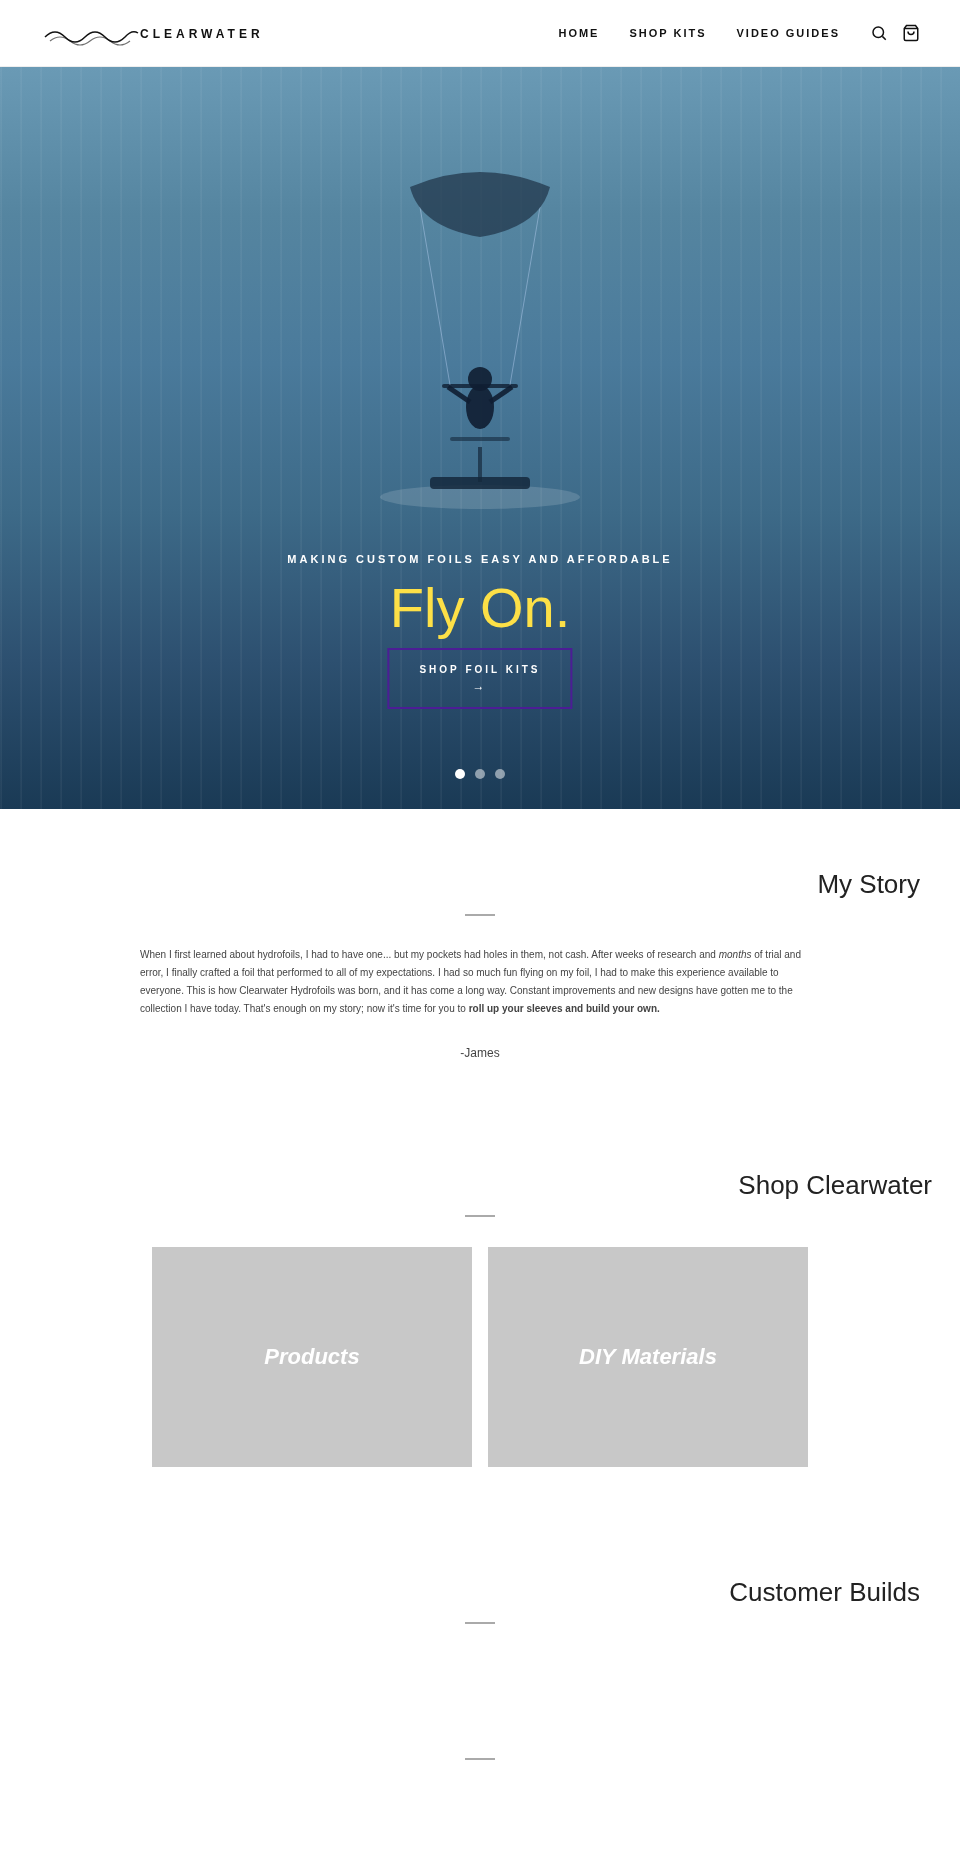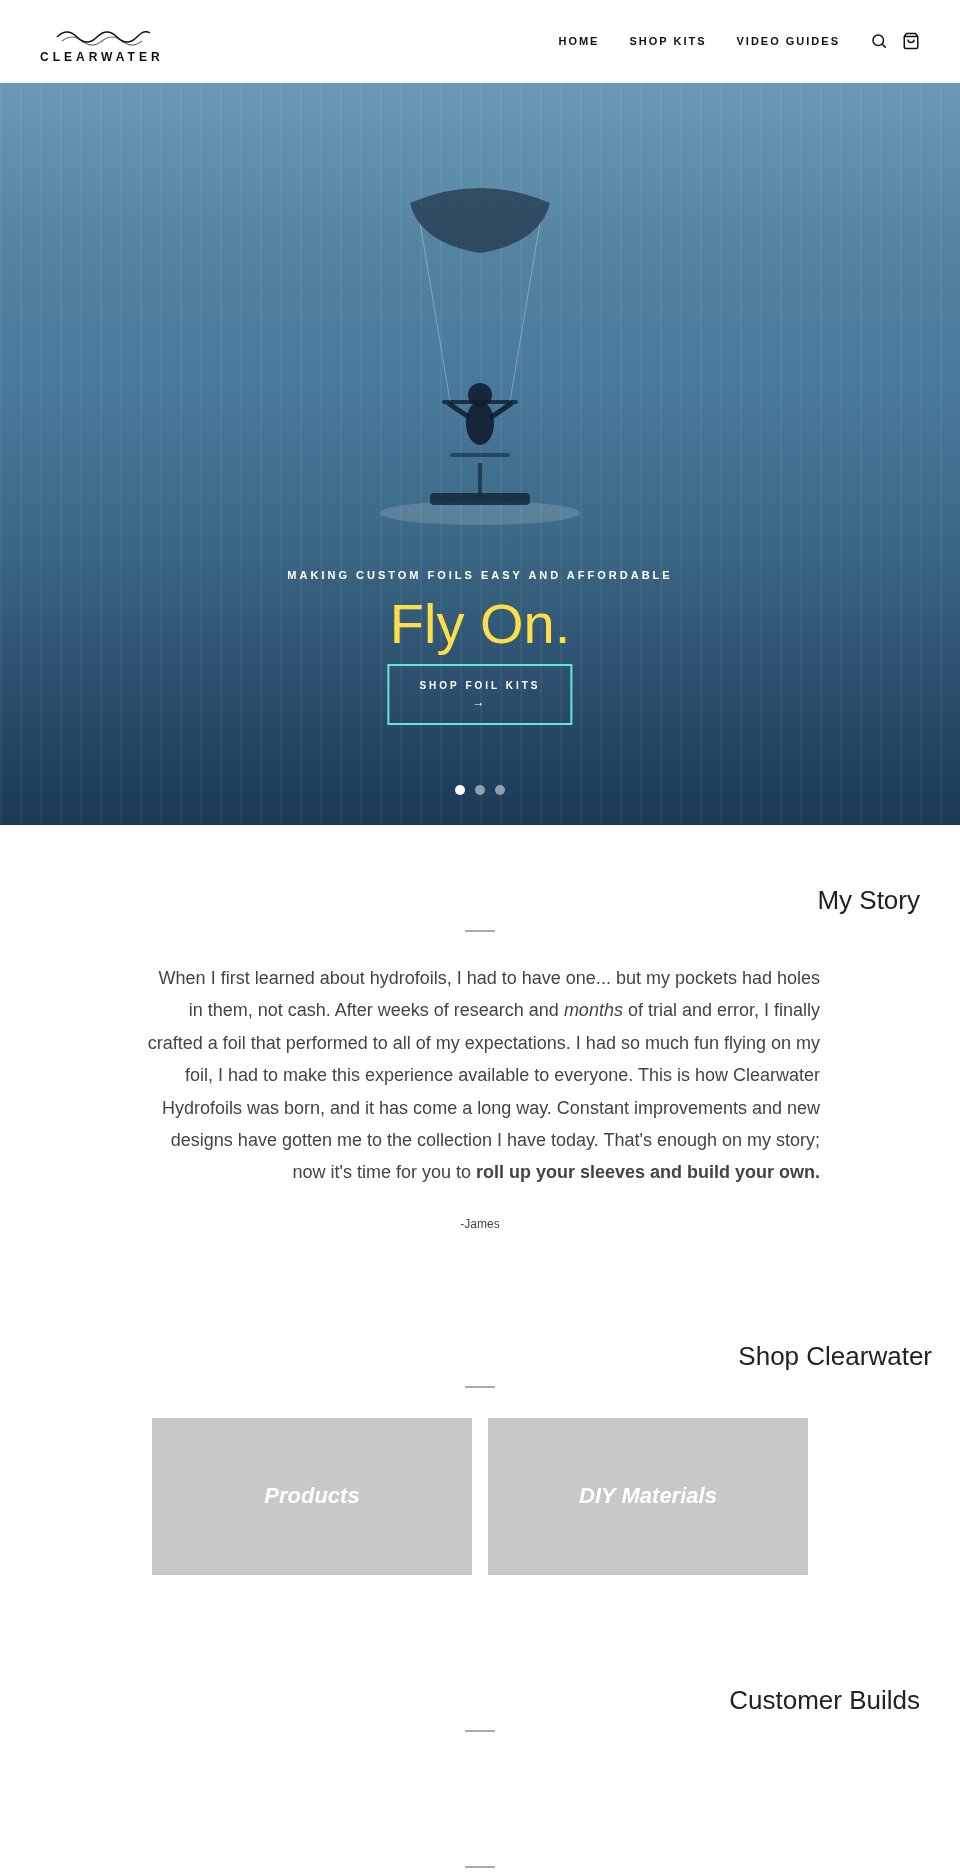--- a/index.html
+++ b/index.html
@@ -19,21 +19,21 @@
       justify-content: space-between;
       padding: 18px 40px;
       background: #fff;
       border-bottom: 1px solid #eee;
       position: relative;
       z-index: 10;
     }
 
     .logo-area {
       display: flex;
-      flex-direction: column;
+      flex-direction: row;
       align-items: center;
     }
 
     .logo-wave {
       width: 100px;
       height: 30px;
     }
 
     .logo-text {
       font-size: 12px;
@@ -141,21 +141,21 @@
 
     .hero-title {
       font-size: 56px;
       font-weight: 300;
       color: #fde047;
       margin-bottom: 8px;
     }
 
     .hero-btn {
       display: inline-block;
-      border: 2px solid #5eead4;
+      border: 2px solid #4c1d95;
       color: #fff;
       text-decoration: none;
       font-size: 10px;
       letter-spacing: 3px;
       font-weight: 700;
       padding: 14px 30px;
       text-transform: uppercase;
       cursor: pointer;
       background: transparent;
     }
@@ -203,26 +203,26 @@
     }
 
     .section-divider {
       width: 30px;
       height: 2px;
       background: #aaa;
       margin: 0 auto 30px;
     }
 
     .story-text {
-      font-size: 18px;
+      font-size: 10px;
       line-height: 1.8;
       color: #444;
       max-width: 680px;
       margin: 0 auto;
-      text-align: right;
+      text-align: left;
     }
 
     .story-text b {
       font-style: italic;
       font-weight: 400;
     }
 
     .story-bold {
       font-weight: 700;
     }
@@ -242,21 +242,21 @@
     .shop-cards {
       display: flex;
       gap: 16px;
       margin-top: 30px;
       justify-content: center;
     }
 
     .shop-card {
       flex: 1;
       max-width: 320px;
-      height: 157px;
+      height: 220px;
       background: #c8c8c8;
       display: flex;
       align-items: center;
       justify-content: center;
       cursor: pointer;
       position: relative;
       overflow: hidden;
       text-align: right;
     }
 

